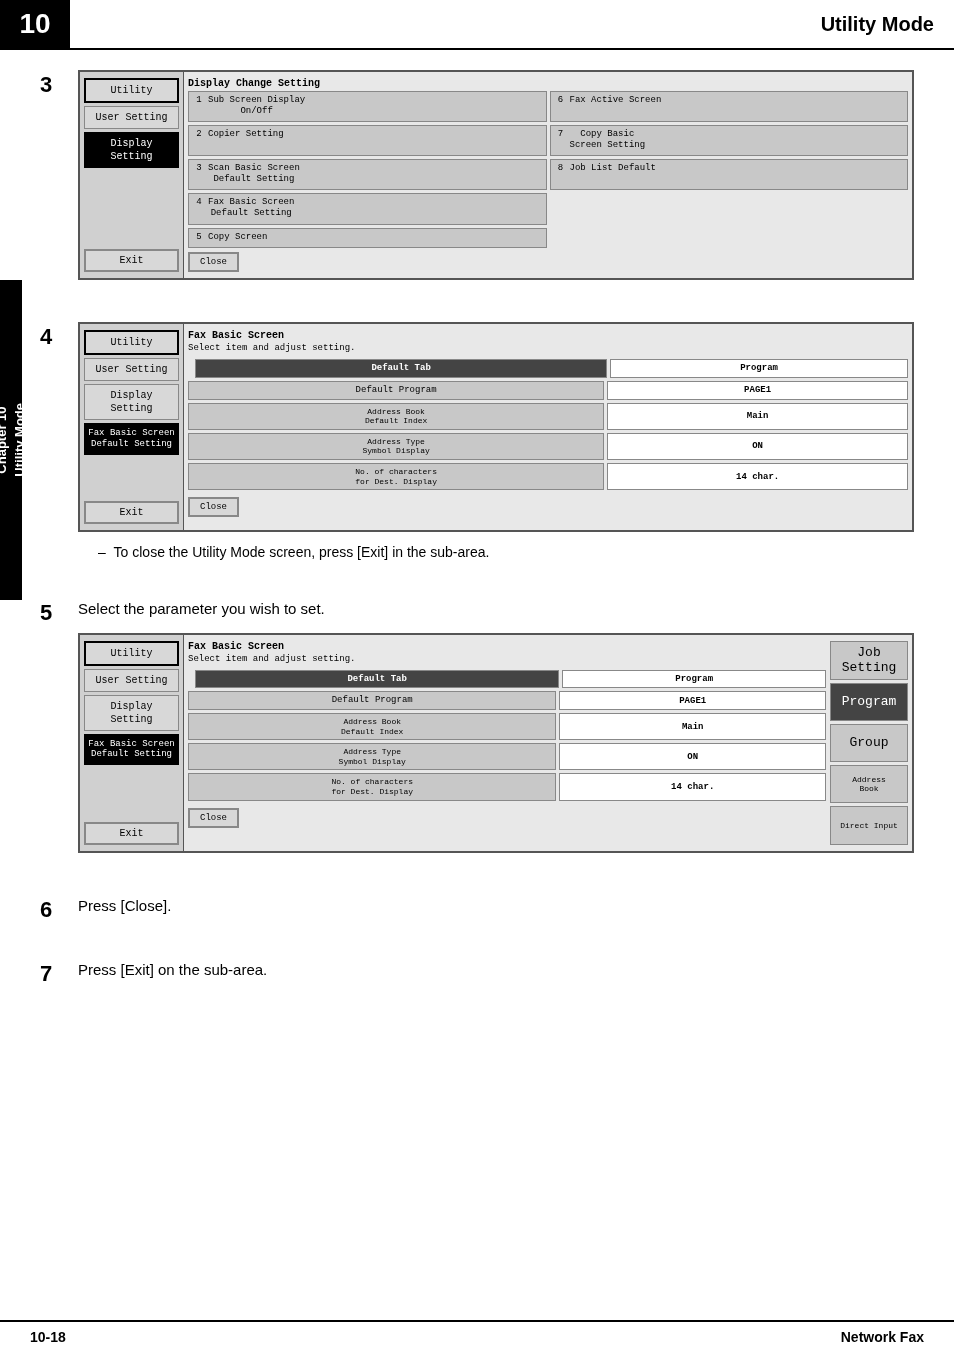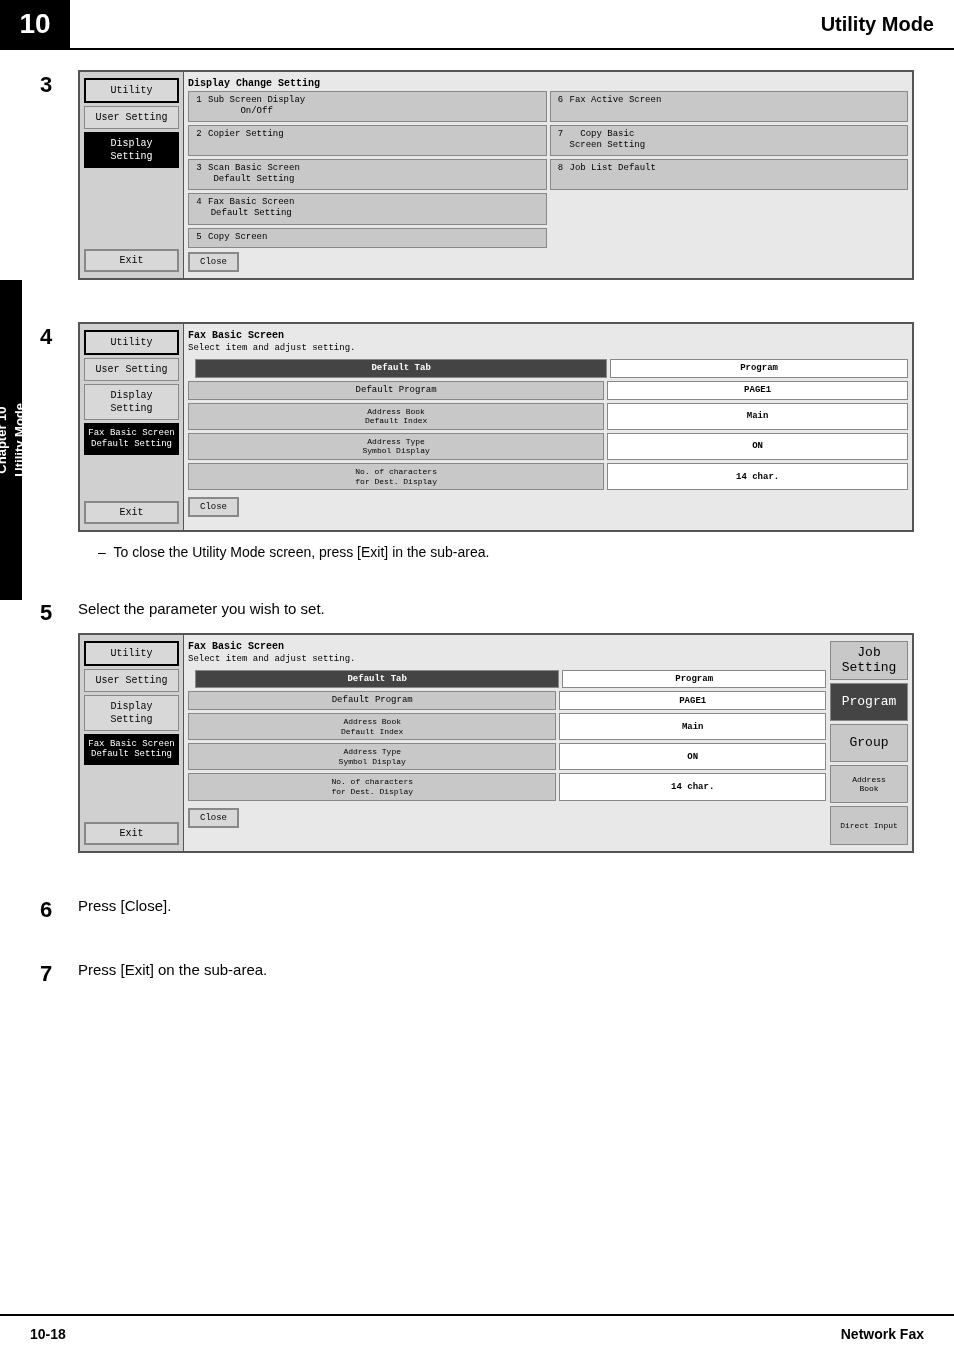--- a/index.html
+++ b/index.html
@@ -226,21 +226,21 @@
       font-weight: bold;
       margin-left: 7px;
     }
 
     
     .footer {
       position: absolute;
       bottom: 0;
       left: 0;
       right: 0;
-      height: 38px;
+      height: 32px;
       border-top: 2px solid #000;
       display: flex;
       align-items: center;
       justify-content: space-between;
       padding: 0 30px;
       font-size: 14px;
       font-weight: bold;
       gap: 31px;
     }
     .mock-right-col {

